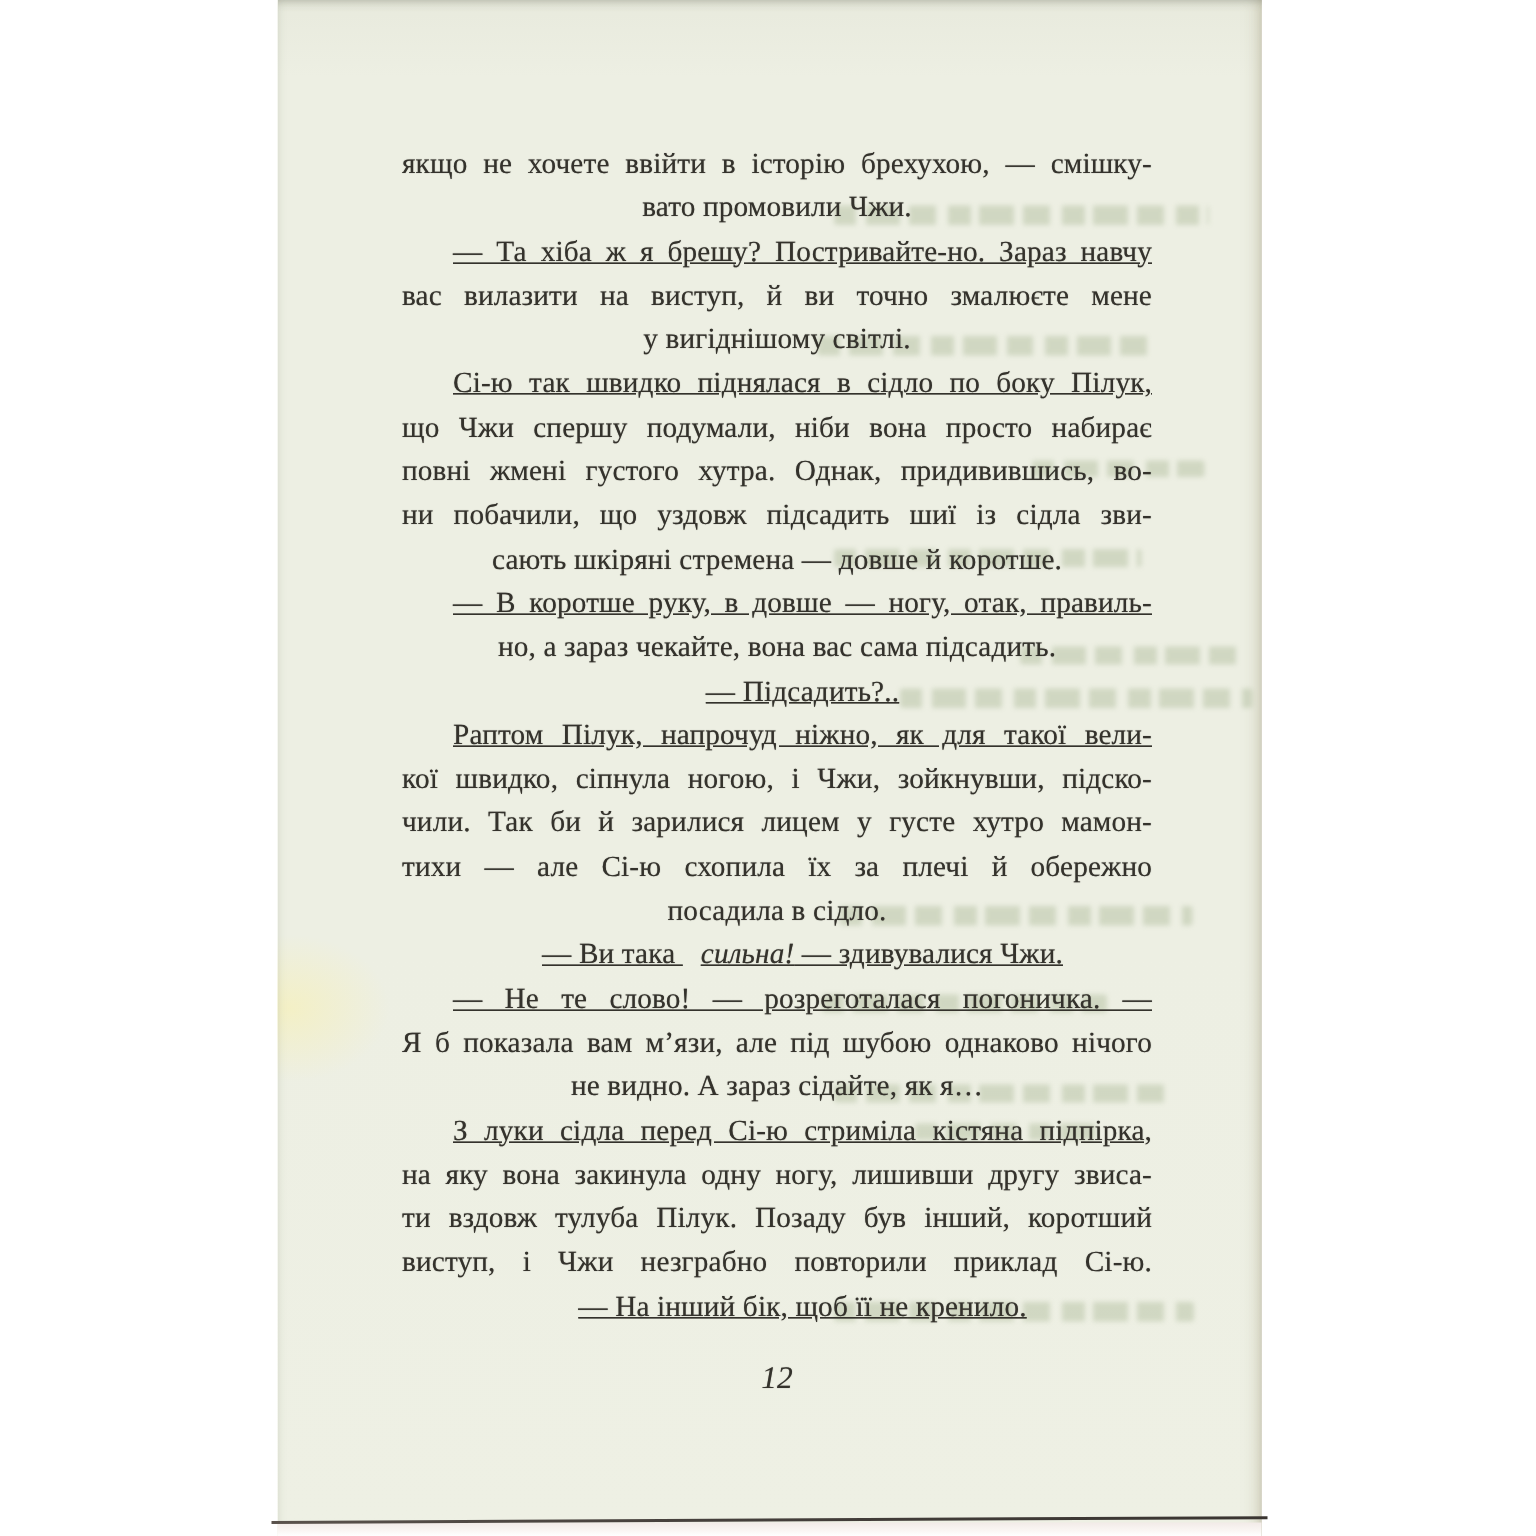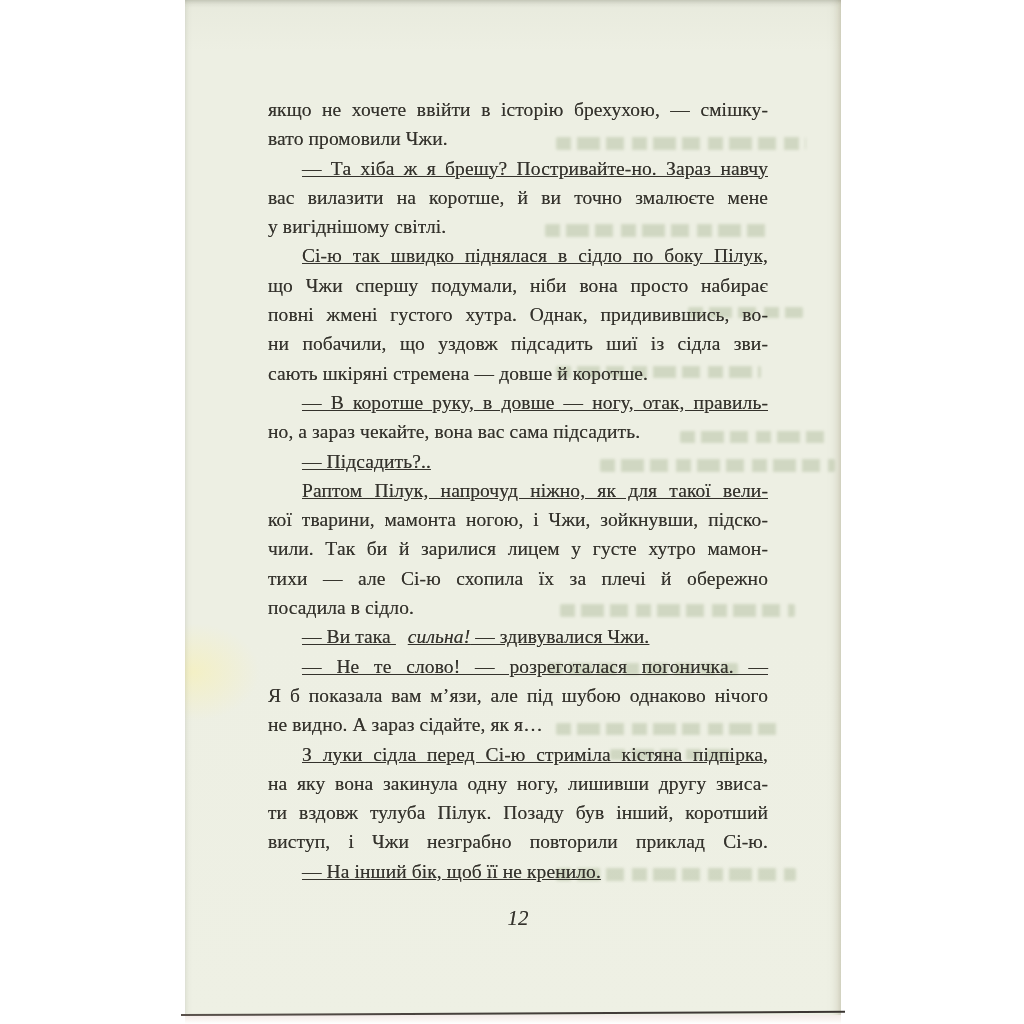--- a/index.html
+++ b/index.html
@@ -41,21 +41,21 @@
   
   .text {
     position: absolute; left: 83px; top: 95px;
     width: 500px;
     font-size: 19.5px;
     line-height: 29.3px;
     color: var(--ink);
     text-shadow: 0 0 .6px rgba(52,50,44,.65);
     letter-spacing: .1px;
   }
-  .line { text-align: left; }
+  .line { text-align: center; }
   .line.j { text-align: justify; text-align-last: justify; }
   .line.ind { text-indent: 34px; text-decoration: underline; }
   .line .it { font-style: italic; margin-left: 12px; }
 
   .folio {
     position: absolute; left: 83px; top: 906px;
     width: 500px; text-align: center;
     font-size: 21px; color: var(--ink);
     text-shadow: 0 0 .6px rgba(52,50,44,.6);
     font-style: italic;
@@ -88,32 +88,32 @@
     <div class="ghost" style="left:375px; top:604px; width:235px;"></div>
     <div class="ghost" style="left:363px; top:663px; width:190px; height:12px;"></div>
     <div class="ghost" style="left:371px; top:723px; width:225px; height:12px;"></div>
     <div class="ghost" style="left:425px; top:749px; width:120px; height:11px;"></div>
     <div class="ghost" style="left:371px; top:868px; width:240px;"></div>
 
     <div class="text">
       <div class="line j">якщо не хочете ввійти в історію брехухою, — смішку-</div>
       <div class="line">вато промовили Чжи.</div>
       <div class="line j ind">— Та хіба ж я брешу? Постривайте-но. Зараз навчу</div>
-      <div class="line j">вас вилазити на коротше, й ви точно змалюєте мене</div>
+      <div class="line j">вас вилазити на виступ, й ви точно змалюєте мене</div>
       <div class="line">у вигіднішому світлі.</div>
       <div class="line j ind">Сі-ю так швидко піднялася в сідло по боку Пілук,</div>
       <div class="line j">що Чжи спершу подумали, ніби вона просто набирає</div>
       <div class="line j">повні жмені густого хутра. Однак, придивившись, во-</div>
       <div class="line j">ни побачили, що уздовж підсадить шиї із сідла зви-</div>
       <div class="line">сають шкіряні стремена — довше й коротше.</div>
       <div class="line j ind">— В коротше руку, в довше — ногу, отак, правиль-</div>
       <div class="line">но, а зараз чекайте, вона вас сама підсадить.</div>
       <div class="line ind">— Підсадить?..</div>
       <div class="line j ind">Раптом Пілук, напрочуд ніжно, як для такої вели-</div>
-      <div class="line j">кої тварини, мамонта ногою, і Чжи, зойкнувши, підско-</div>
+      <div class="line j">кої швидко, сіпнула ногою, і Чжи, зойкнувши, підско-</div>
       <div class="line j">чили. Так би й зарилися лицем у густе хутро мамон-</div>
       <div class="line j">тихи — але Сі-ю схопила їх за плечі й обережно</div>
       <div class="line">посадила в сідло.</div>
       <div class="line ind">
         <span>— Ви така </span><span class="it">сильна!</span><span> — здивувалися Чжи.</span>
       </div>
       <div class="line j ind">— Не те слово! — розреготалася погоничка. —</div>
       <div class="line j">Я б показала вам мʼязи, але під шубою однаково нічого</div>
       <div class="line">не видно. А зараз сідайте, як я…</div>
       <div class="line j ind">З луки сідла перед Сі-ю стриміла кістяна підпірка,</div>

